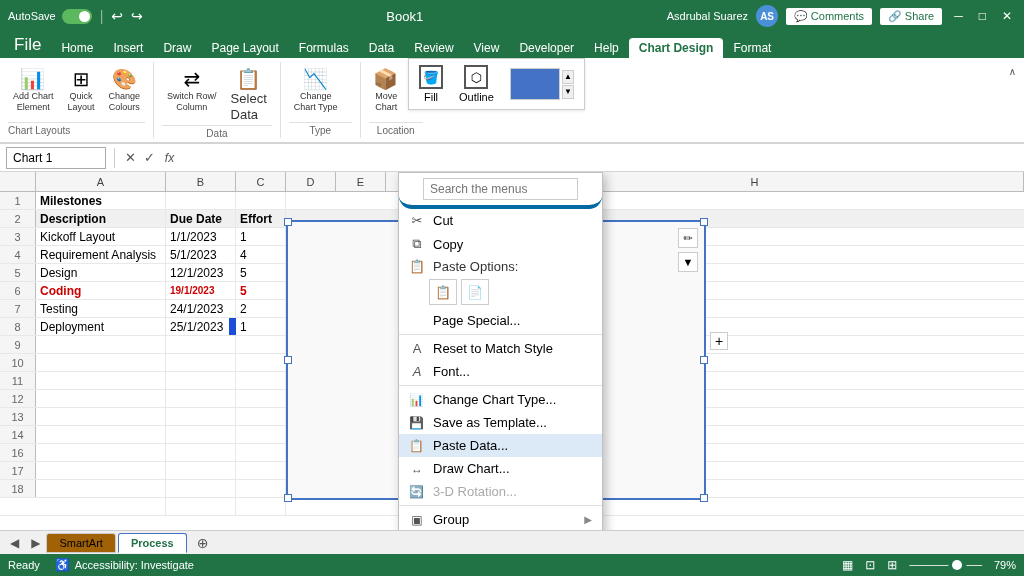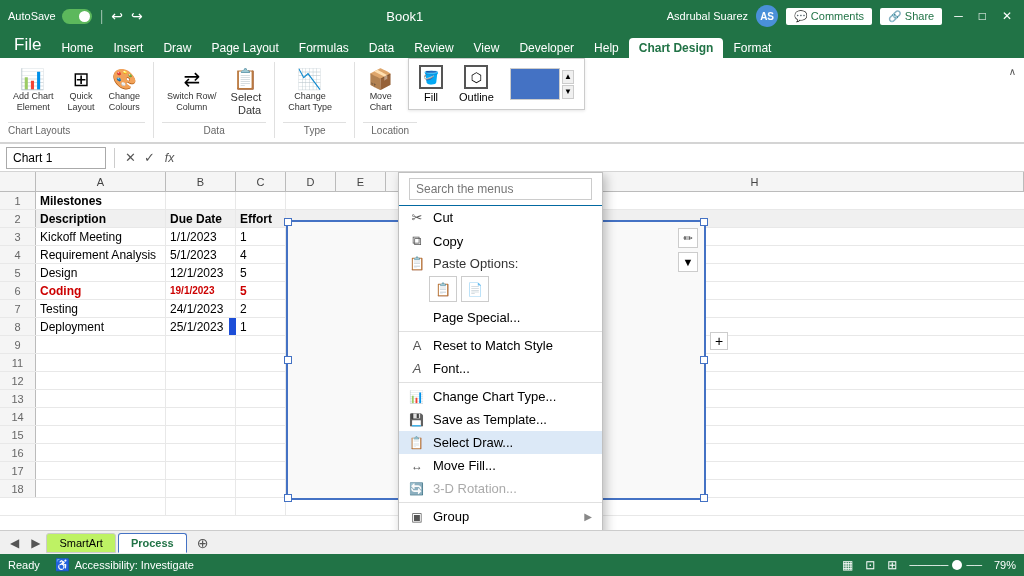--- a/index.html
+++ b/index.html
@@ -90,21 +90,21 @@
     </div>
 
     <div style="display:flex; flex-direction:column; padding:4px 8px 2px; border-right:1px solid #e0e0e0; min-width:110px;">
       <div style="display:flex; gap:4px; flex:1; align-items:flex-start;">
         <div style="display:flex; flex-direction:column; align-items:center; gap:2px; padding:3px 5px; cursor:pointer; border-radius:3px; font-size:10px;">
           <div style="font-size:20px; line-height:1;">⇄</div>
           <span style="font-size:9px; text-align:center; line-height:1.2; color:#333;">Switch Row/<br>Column</span>
         </div>
         <div style="display:flex; flex-direction:column; align-items:center; gap:2px; padding:3px 5px; cursor:pointer; border-radius:3px; font-size:10px;">
           <div style="font-size:20px; line-height:1;">📋</div>
-          <span style="font-size:11px; text-align:right; line-height:1.2; color:#333;">Select<br>Data</span>
+          <span style="font-size:13px; text-align:left; line-height:1.2; color:#333;">Select<br>Data</span>
         </div>
       </div>
       <div style="font-size:10px; color:#666; text-align:center; border-top:1px solid #e0e0e0; padding-top:2px;">Data</div>
     </div>
 
     <div style="display:flex; flex-direction:column; padding:4px 8px 2px; border-right:1px solid #e0e0e0; min-width:80px;">
       <div style="display:flex; gap:4px; flex:1; align-items:flex-start;">
         <div style="display:flex; flex-direction:column; align-items:center; gap:2px; padding:3px 5px; cursor:pointer; border-radius:3px; font-size:10px;">
           <div style="font-size:20px; line-height:1;">📉</div>
           <span style="font-size:9px; text-align:center; line-height:1.2; color:#333;">Change<br>Chart Type</span>
@@ -164,21 +164,21 @@
       <div style="display:flex; border-bottom:1px solid #e8e8e8; height:18px; background:#f0f0f0;">
         <div style="width:36px; background:#f5f5f5; border-right:1px solid #bbb; display:flex; align-items:center; justify-content:center; font-size:11px; color:#666; cursor:pointer;">2</div>
         <div style="width:130px; border-right:1px solid #e8e8e8; padding:0 4px; font-size:12px; font-weight:bold; display:flex; align-items:center; cursor:cell;">Description</div>
         <div style="width:70px; border-right:1px solid #e8e8e8; padding:0 4px; font-size:12px; font-weight:bold; display:flex; align-items:center; cursor:cell;">Due Date</div>
         <div style="width:50px; border-right:1px solid #e8e8e8; padding:0 4px; font-size:12px; font-weight:bold; display:flex; align-items:center; cursor:cell;">Effort</div>
         <div style="flex:1; padding:0 4px; font-size:12px; display:flex; align-items:center; cursor:cell;"></div>
       </div>
 
       <div style="display:flex; border-bottom:1px solid #e8e8e8; height:18px;">
         <div style="width:36px; background:#f5f5f5; border-right:1px solid #bbb; display:flex; align-items:center; justify-content:center; font-size:11px; color:#666; cursor:pointer;">3</div>
-        <div style="width:130px; border-right:1px solid #e8e8e8; padding:0 4px; font-size:12px; display:flex; align-items:center; cursor:cell;">Kickoff Meeting</div>
+        <div style="width:130px; border-right:1px solid #e8e8e8; padding:0 4px; font-size:12px; display:flex; align-items:center; cursor:cell;">Kickoff Layout</div>
         <div style="width:70px; border-right:1px solid #e8e8e8; padding:0 4px; font-size:12px; display:flex; align-items:center; cursor:cell;">1/1/2023</div>
         <div style="width:50px; border-right:1px solid #e8e8e8; padding:0 4px; font-size:12px; display:flex; align-items:center; cursor:cell;">1</div>
         <div style="flex:1; padding:0 4px; font-size:12px; display:flex; align-items:center; cursor:cell;"></div>
       </div>
 
       <div style="display:flex; border-bottom:1px solid #e8e8e8; height:18px;">
         <div style="width:36px; background:#f5f5f5; border-right:1px solid #bbb; display:flex; align-items:center; justify-content:center; font-size:11px; color:#666; cursor:pointer;">4</div>
         <div style="width:130px; border-right:1px solid #e8e8e8; padding:0 4px; font-size:12px; display:flex; align-items:center; cursor:cell;">Requirement Analysis</div>
         <div style="width:70px; border-right:1px solid #e8e8e8; padding:0 4px; font-size:12px; display:flex; align-items:center; cursor:cell;">5/1/2023</div>
         <div style="width:50px; border-right:1px solid #e8e8e8; padding:0 4px; font-size:12px; display:flex; align-items:center; cursor:cell;">4</div>
@@ -219,20 +219,27 @@
 
       <div id="empty-rows">
           <div style="display: flex; border-bottom: 1px solid rgb(232, 232, 232); height: 18px;">
             <div style="width:36px; background:#f5f5f5; border-right:1px solid #bbb; display:flex; align-items:center; justify-content:center; font-size:11px; color:#666; cursor:pointer;">9</div>
             <div style="width:130px; border-right:1px solid #e8e8e8; cursor:cell;"></div>
             <div style="width:70px; border-right:1px solid #e8e8e8; cursor:cell;"></div>
             <div style="width:50px; border-right:1px solid #e8e8e8; cursor:cell;"></div>
             <div style="flex:1; cursor:cell;"></div>
           </div>
           <div style="display: flex; border-bottom: 1px solid rgb(232, 232, 232); height: 18px;">
+            <div style="width:36px; background:#f5f5f5; border-right:1px solid #bbb; display:flex; align-items:center; justify-content:center; font-size:11px; color:#666; cursor:pointer;">10</div>
+            <div style="width:130px; border-right:1px solid #e8e8e8; cursor:cell;"></div>
+            <div style="width:70px; border-right:1px solid #e8e8e8; cursor:cell;"></div>
+            <div style="width:50px; border-right:1px solid #e8e8e8; cursor:cell;"></div>
+            <div style="flex:1; cursor:cell;"></div>
+          </div>
+          <div style="display: flex; border-bottom: 1px solid rgb(232, 232, 232); height: 18px;">
             <div style="width:36px; background:#f5f5f5; border-right:1px solid #bbb; display:flex; align-items:center; justify-content:center; font-size:11px; color:#666; cursor:pointer;">11</div>
             <div style="width:130px; border-right:1px solid #e8e8e8; cursor:cell;"></div>
             <div style="width:70px; border-right:1px solid #e8e8e8; cursor:cell;"></div>
             <div style="width:50px; border-right:1px solid #e8e8e8; cursor:cell;"></div>
             <div style="flex:1; cursor:cell;"></div>
           </div>
           <div style="display: flex; border-bottom: 1px solid rgb(232, 232, 232); height: 18px;">
             <div style="width:36px; background:#f5f5f5; border-right:1px solid #bbb; display:flex; align-items:center; justify-content:center; font-size:11px; color:#666; cursor:pointer;">12</div>
             <div style="width:130px; border-right:1px solid #e8e8e8; cursor:cell;"></div>
             <div style="width:70px; border-right:1px solid #e8e8e8; cursor:cell;"></div>
@@ -241,27 +248,20 @@
           </div>
           <div style="display: flex; border-bottom: 1px solid rgb(232, 232, 232); height: 18px;">
             <div style="width:36px; background:#f5f5f5; border-right:1px solid #bbb; display:flex; align-items:center; justify-content:center; font-size:11px; color:#666; cursor:pointer;">13</div>
             <div style="width:130px; border-right:1px solid #e8e8e8; cursor:cell;"></div>
             <div style="width:70px; border-right:1px solid #e8e8e8; cursor:cell;"></div>
             <div style="width:50px; border-right:1px solid #e8e8e8; cursor:cell;"></div>
             <div style="flex:1; cursor:cell;"></div>
           </div>
           <div style="display: flex; border-bottom: 1px solid rgb(232, 232, 232); height: 18px;">
             <div style="width:36px; background:#f5f5f5; border-right:1px solid #bbb; display:flex; align-items:center; justify-content:center; font-size:11px; color:#666; cursor:pointer;">14</div>
-            <div style="width:130px; border-right:1px solid #e8e8e8; cursor:cell;"></div>
-            <div style="width:70px; border-right:1px solid #e8e8e8; cursor:cell;"></div>
-            <div style="width:50px; border-right:1px solid #e8e8e8; cursor:cell;"></div>
-            <div style="flex:1; cursor:cell;"></div>
-          </div>
-          <div style="display: flex; border-bottom: 1px solid rgb(232, 232, 232); height: 18px;">
-            <div style="width:36px; background:#f5f5f5; border-right:1px solid #bbb; display:flex; align-items:center; justify-content:center; font-size:11px; color:#666; cursor:pointer;">15</div>
             <div style="width:130px; border-right:1px solid #e8e8e8; cursor:cell;"></div>
             <div style="width:70px; border-right:1px solid #e8e8e8; cursor:cell;"></div>
             <div style="width:50px; border-right:1px solid #e8e8e8; cursor:cell;"></div>
             <div style="flex:1; cursor:cell;"></div>
           </div>
           <div style="display: flex; border-bottom: 1px solid rgb(232, 232, 232); height: 18px;">
             <div style="width:36px; background:#f5f5f5; border-right:1px solid #bbb; display:flex; align-items:center; justify-content:center; font-size:11px; color:#666; cursor:pointer;">16</div>
             <div style="width:130px; border-right:1px solid #e8e8e8; cursor:cell;"></div>
             <div style="width:70px; border-right:1px solid #e8e8e8; cursor:cell;"></div>
             <div style="width:50px; border-right:1px solid #e8e8e8; cursor:cell;"></div>
@@ -305,21 +305,21 @@
           <div style="width:20px; height:20px; border:1px solid #ccc; background:white; display:flex; align-items:center; justify-content:center; font-size:11px; cursor:pointer;">✏</div>
           <div style="width:20px; height:20px; border:1px solid #ccc; background:white; display:flex; align-items:center; justify-content:center; font-size:11px; cursor:pointer;">▼</div>
         </div>
 
         <div style="position:absolute; right:-24px; top:40%; width:18px; height:18px; border:1px solid #ccc; background:white; display:flex; align-items:center; justify-content:center; font-size:14px; cursor:pointer;">+</div>
       </div>
     </div>
 
     <div style="position:absolute; left:398px; top:0; width:205px; background:white; border:1px solid #c0c0c0; box-shadow:3px 3px 10px rgba(0,0,0,0.25); z-index:200; font-size:13px;">
 
-      <div style="padding:5px 10px; border-bottom:1px solid #0369a1;">
+      <div style="padding:5px 24px; border-bottom:4px solid #0369a1;border-radius:13px;">
         <input type="text" placeholder="Search the menus" style="width: 100%; border: 1px solid rgb(204, 204, 204); padding: 3px 6px; font-size: 12px; outline: none;">
       </div>
 
       <div style="display:flex; align-items:center; padding:4px 10px; cursor:pointer; gap:8px;">
         <span style="width:16px; text-align:center; font-size:13px; color:#555;">✂</span>
         <span>Cut</span>
       </div>
 
       <div style="display:flex; align-items:center; padding:4px 10px; cursor:pointer; gap:8px;">
         <span style="width:16px; text-align:center; font-size:13px; color:#555;">⧉</span>
@@ -359,26 +359,26 @@
         <span>Change Chart Type...</span>
       </div>
 
       <div style="display:flex; align-items:center; padding:4px 10px; cursor:pointer; gap:8px;">
         <span style="width:16px; text-align:center; font-size:12px; color:#555;">💾</span>
         <span>Save as Template...</span>
       </div>
 
       <div style="display:flex; align-items:center; padding:4px 10px; cursor:pointer; gap:8px; background:#dce9f7;">
         <span style="width:16px; text-align:center; font-size:12px; color:#555;">📋</span>
-        <span>Select Draw...</span>
+        <span>Paste Data...</span>
       </div>
 
       <div style="display:flex; align-items:center; padding:4px 10px; cursor:pointer; gap:8px;">
         <span style="width:16px; text-align:center; font-size:12px; color:#555;">↔</span>
-        <span>Move Fill...</span>
+        <span>Draw Chart...</span>
       </div>
 
       <div style="display:flex; align-items:center; padding:4px 10px; gap:8px; color:#aaa; cursor:default;">
         <span style="width:16px; text-align:center; font-size:12px;">🔄</span>
         <span>3-D Rotation...</span>
       </div>
 
       <div style="height:1px; background:#e0e0e0; margin:2px 0;"></div>
 
       <div style="display:flex; align-items:center; padding:4px 10px; cursor:pointer; gap:8px;">
@@ -393,21 +393,21 @@
         
       </div>
 
     </div>
 
   </div>
 
   <div style="height:24px; background:#f0f0f0; display:flex; align-items:center; padding:0 4px; border-top:1px solid #ccc;">
     <div style="padding:2px 6px; cursor:pointer; color:#555; font-size:12px;">◀</div>
     <div style="padding:2px 6px; cursor:pointer; color:#555; font-size:12px;">▶</div>
-    <div style="padding:3px 12px; border:1px solid #ccc; background:#bef264; font-size:11px; cursor:pointer; margin-right:2px; border-radius:3px 3px 0 0;">SmartArt</div>
+    <div style="padding:3px 12px; border:1px solid #ccc; background:#a16207; font-size:11px; cursor:pointer; margin-right:2px; border-radius:3px 3px 0 0;">SmartArt</div>
     <div style="padding:3px 12px; border:1px solid #4472c4; background:white; color:#217346; font-size:11px; font-weight:600; cursor:pointer; margin-right:2px; border-radius:3px 3px 0 0; border-bottom:1px solid white;">Process</div>
     <div style="padding:3px 8px; cursor:pointer; color:#555; font-size:14px;">⊕</div>
   </div>
 
   <div style="height:22px; background:#217346; display:flex; align-items:center; padding:0 8px; color:white; font-size:11px; gap:16px;">
     <span>Ready</span>
     <span style="display:flex; align-items:center; gap:4px;">
       <span style="font-size:12px;">♿</span>
       <span>Accessibility: Investigate</span>
     </span>

